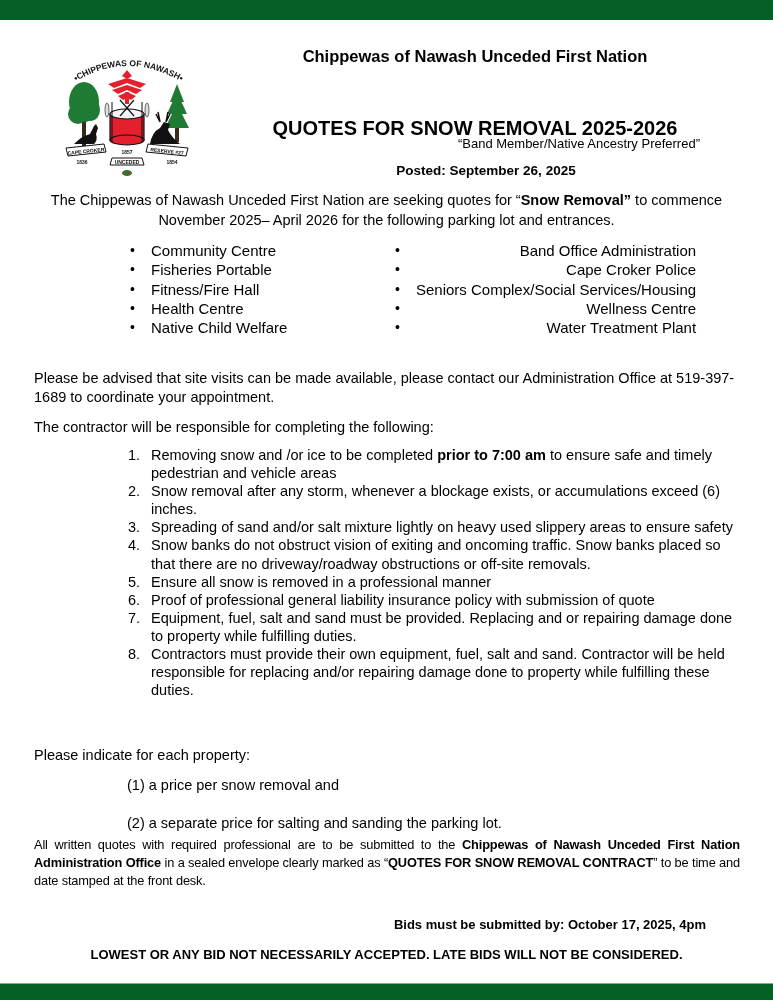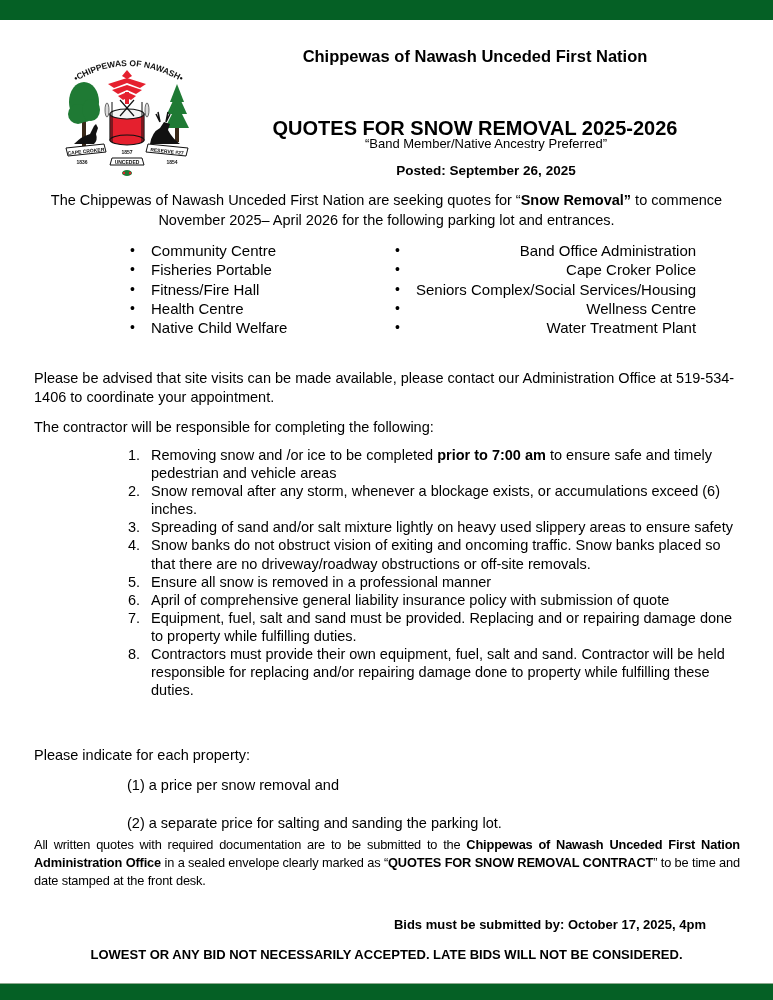--- a/index.html
+++ b/index.html
@@ -8,21 +8,21 @@
     background: #ffffff; color: #000;
     font-family: "Liberation Sans", sans-serif;
   }
   .bar { position: absolute; left: 0; width: 773px; background: #056025; }
   .bar.top { top: 0; height: 20px; }
   .bar.bottom { top: 983px; height: 17px; border-top: 1px solid #8ea98f; }
 
   .abs { position: absolute; }
   .org-name { top: 47px; left: 250px; width: 450px; text-align: center; font-weight: bold; font-size: 16.5px; }
   .doc-title { top: 97px; left: 250px; width: 450px; text-align: center; font-weight: bold; font-size: 20px; margin-top: 20px; }
-  .pref { top: 136px; left: 250px; width: 450px; text-align: center; font-size: 13px; padding-left: 22px; box-sizing: border-box; }
+  .pref { top: 136px; left: 250px; width: 450px; text-align: right; font-size: 13px; padding-left: 22px; box-sizing: border-box; }
   .posted { top: 163px; left: 250px; width: 450px; text-align: center; font-weight: bold; font-size: 13.5px; padding-left: 22px; box-sizing: border-box; }
 
   .intro { top: 190px; left: 40px; width: 693px; text-align: center; font-size: 14.5px; line-height: 20px; }
 
   .col { position: absolute; top: 241px; margin: 0; padding: 0; list-style: none; font-size: 15px; }
   .col li { position: relative; padding-left: 21px; height: 19.3px; line-height: 19px; }
   .col li::before { content: "•"; position: absolute; left: 0; top: 0; font-size: 14px; }
   .col.left { left: 130px; }
   .col.right { left: 395px; text-align: right; }
 
@@ -133,36 +133,36 @@
   <li>Native Child Welfare</li>
 </ul>
 <ul class="col right">
   <li>Band Office Administration</li>
   <li>Cape Croker Police</li>
   <li>Seniors Complex/Social Services/Housing</li>
   <li>Wellness Centre</li>
   <li>Water Treatment Plant</li>
 </ul>
 
-<div class="abs para site">Please be advised that site visits can be made available, please contact our Administration Office at 519-534-1406 to coordinate your appointment.</div>
+<div class="abs para site">Please be advised that site visits can be made available, please contact our Administration Office at 519-397-1689 to coordinate your appointment.</div>
 <div class="abs para contractor">The contractor will be responsible for completing the following:</div>
 
 <ol class="duties">
   <li><span class="num">1.</span><span>Removing snow and /or ice to be completed </span><b>prior to 7:00 am</b><span> to ensure safe and timely pedestrian and vehicle areas</span></li>
   <li><span class="num">2.</span><span>Snow removal after any storm, whenever a blockage exists, or accumulations exceed (6) inches.</span></li>
   <li><span class="num">3.</span><span>Spreading of sand and/or salt mixture lightly on heavy used slippery areas to ensure safety</span></li>
   <li><span class="num">4.</span><span>Snow banks do not obstruct vision of exiting and oncoming traffic. Snow banks placed so that there are no driveway/roadway obstructions or off-site removals.</span></li>
   <li><span class="num">5.</span><span>Ensure all snow is removed in a professional manner</span></li>
-  <li><span class="num">6.</span><span>April of comprehensive general liability insurance policy with submission of quote</span></li>
+  <li><span class="num">6.</span><span>Proof of professional general liability insurance policy with submission of quote</span></li>
   <li><span class="num">7.</span><span>Equipment, fuel, salt and sand must be provided. Replacing and or repairing damage done to property while fulfilling duties.</span></li>
   <li><span class="num">8.</span><span>Contractors must provide their own equipment, fuel, salt and sand.  Contractor will be held responsible for replacing and/or repairing damage done to property while fulfilling these duties.</span></li>
 </ol>
 
 <div class="abs para indicate">Please indicate for each property:</div>
 <div class="abs para opt1">(1) a price per snow removal and</div>
 <div class="abs para opt2">(2) a separate price for salting and sanding the parking lot.</div>
 
-<div class="abs submit"><span>All written quotes with required documentation are to be submitted to the </span><b>Chippewas of Nawash Unceded First Nation Administration Office</b><span> in a sealed envelope clearly marked as “</span><b>QUOTES FOR SNOW REMOVAL CONTRACT</b><span>” to be time and date stamped at the front desk.</span></div>
+<div class="abs submit"><span>All written quotes with required professional are to be submitted to the </span><b>Chippewas of Nawash Unceded First Nation Administration Office</b><span> in a sealed envelope clearly marked as “</span><b>QUOTES FOR SNOW REMOVAL CONTRACT</b><span>” to be time and date stamped at the front desk.</span></div>
 
 <div class="abs deadline">Bids must be submitted by: October 17, 2025, 4pm</div>
 <div class="abs disclaimer">LOWEST OR ANY BID NOT NECESSARILY ACCEPTED. LATE BIDS WILL NOT BE CONSIDERED.</div>
 
 <div class="bar bottom"></div>
 
 </body></html>

